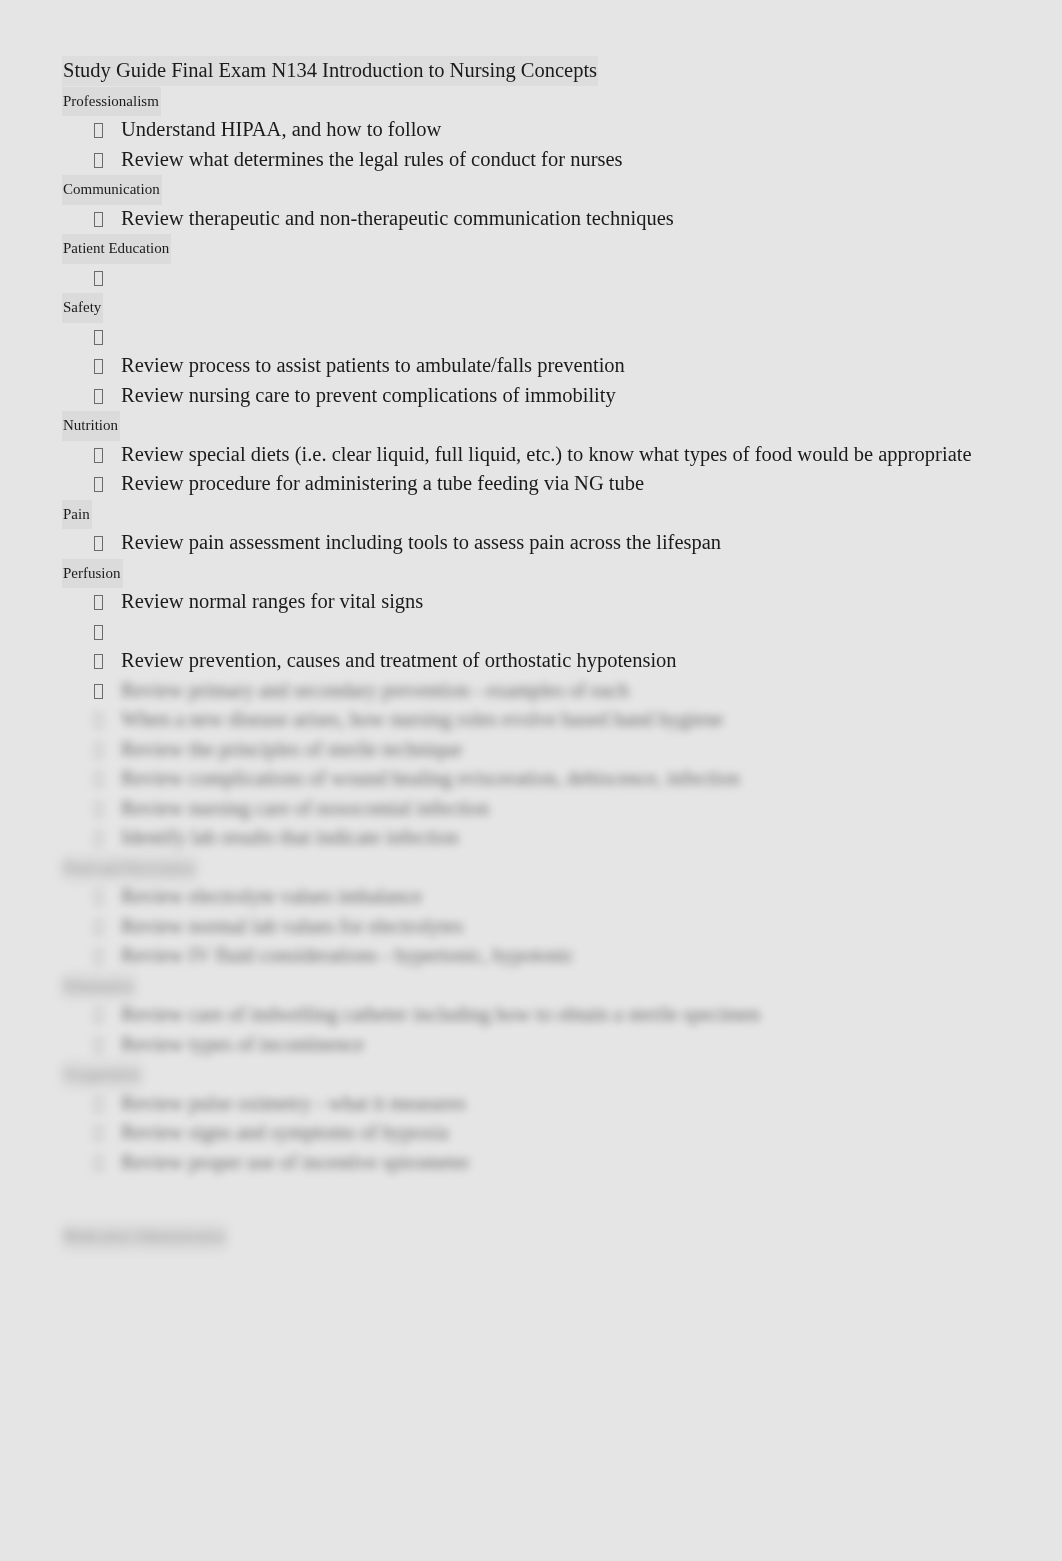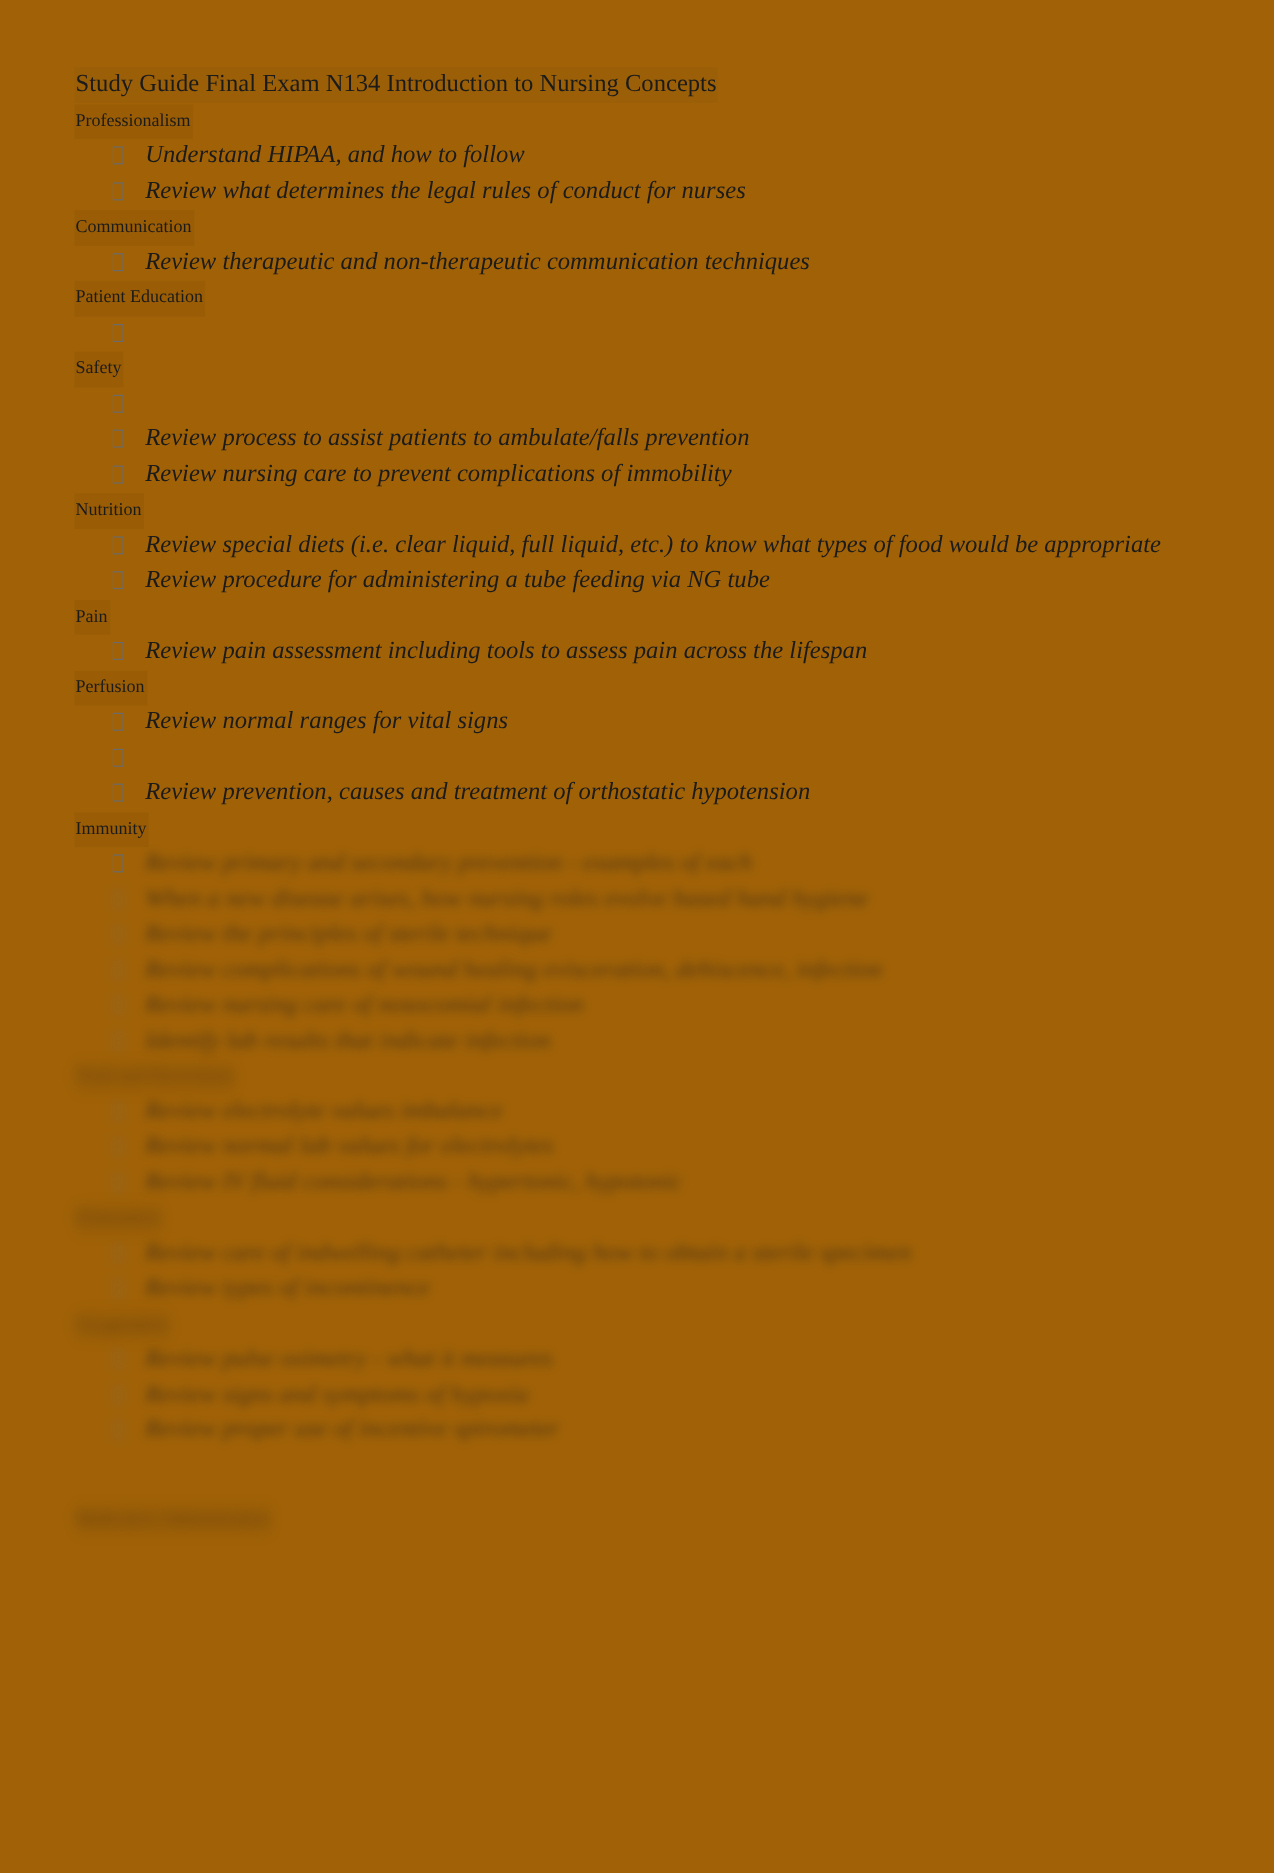--- a/index.html
+++ b/index.html
@@ -17,21 +17,21 @@
     color: #1b1b1b;
     -webkit-font-smoothing: antialiased;
   }
 
   .page {
     position: absolute;
     left: 0;
     top: 0;
     width: 1062px;
     height: 1561px;
-    background: #a16207;
+    background: #e5e5e5;
   }
 
   .doc-body {
     position: absolute;
     left: 62px;
     top: 56px;
     width: 960px;
   }
 
   .title-line {
@@ -54,21 +54,20 @@
     line-height: 29.5px;
     height: 29.5px;
   }
 
   .bullet-row {
     display: flex;
     align-items: flex-start;
     line-height: 29.5px;
     height: 29.5px;
     padding-left: 32px;
-    font-style: italic;
   }
 
   .bullet-glyph {
     width: 27px;
     flex: 0 0 27px;
     font-size: 19px;
     color: #4a4a4a;
     text-align: left;
     font-family: "DejaVu Sans", sans-serif;
   }
@@ -186,23 +185,20 @@
       <span class="bullet-text">Review normal ranges for vital signs</span>
     </div>
     <div class="bullet-row">
       <span class="bullet-glyph"><span class="tofu"></span></span>
     </div>
     <div class="bullet-row">
       <span class="bullet-glyph"><span class="tofu"></span></span>
       <span class="bullet-text">Review prevention, causes and treatment of orthostatic hypotension</span>
     </div>
 
-    <div class="heading-row">
-      <span class="heading">Immunity</span>
-    </div>
     <div class="bullet-row">
       <span class="bullet-glyph"><span class="tofu"></span></span>
       <span class="bullet-text blurred">Review primary and secondary prevention - examples of each</span>
     </div>
     <div class="bullet-row blurred">
       <span class="bullet-glyph"><span class="tofu"></span></span>
       <span class="bullet-text">When a new disease arises, how nursing roles evolve based hand hygiene</span>
     </div>
     <div class="bullet-row blurred">
       <span class="bullet-glyph"><span class="tofu"></span></span>

